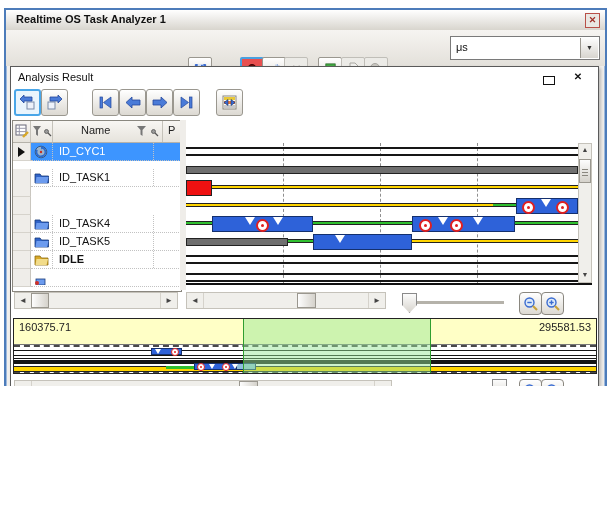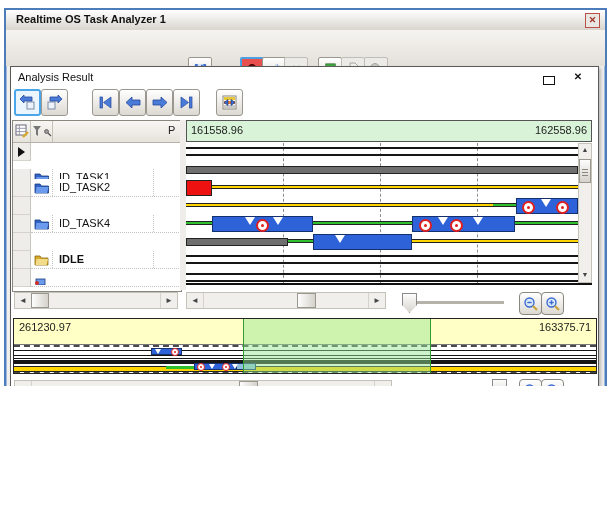--- a/index.html
+++ b/index.html
@@ -148,20 +148,24 @@
       </div>
       <div class="tbtn disabled" style="left:358px;">
         <span>
             <svg width="14" height="14" viewBox="0 0 14 14">
               <circle cx="6" cy="6" r="4.5" fill="#c9c7c1" stroke="#a8a6a0"></circle>
               <rect x="8" y="8" width="1.8" height="5" fill="#a8a6a0"></rect>
               <rect x="10.5" y="6" width="1.8" height="7" fill="#a8a6a0"></rect>
             </svg>
           </span>
       </div>
+      <div class="combo" style="left:444px;top:6px;width:148px;">
+        <span class="combo-text">μs</span>
+        <span class="combo-btn">▼</span>
+      </div>
     </div>
 
     <div class="panel">
       <div class="panel-title">Analysis Result</div>
       <div class="p-min"></div>
       <div class="p-close">✕</div>
 
       <div class="navbtn active" style="left:3px;">
         <span>
             <svg width="17" height="17" viewBox="0 0 17 17">
@@ -233,77 +237,100 @@
           </div>
           <div class="gh-cell" style="left:18px;width:22px;">
             <svg width="20" height="13" viewBox="0 0 20 13" style="margin:4px 0 0 1px">
                 <path d="M1,1 h8 l-3,4 v6 l-2,-1.5 v-4.5 z" fill="#777"></path>
                 <g>
                   <circle cx="14.5" cy="6.5" r="2" fill="#999" stroke="#555" stroke-width="0.8"></circle>
                   <line x1="16" y1="8" x2="19" y2="11" stroke="#555" stroke-width="1.2"></line>
                 </g>
               </svg>
           </div>
+          <div class="gh-cell" style="left:40px;width:110px;">
+            <span style="position:absolute;left:28px;top:3px;">Name</span>
+            <svg width="24" height="13" viewBox="0 0 24 13" style="position:absolute;right:2px;top:4px">
+                <path d="M1,1 h9 l-3.5,4 v6 l-2,-1.5 v-4.5 z" fill="#777"></path>
+                <g>
+                  <circle cx="17.5" cy="6.5" r="2" fill="#999" stroke="#555" stroke-width="0.8"></circle>
+                  <line x1="19" y1="8" x2="22" y2="11" stroke="#555" stroke-width="1.2"></line>
+                </g>
+              </svg>
+          </div>
           <div class="gh-cell" style="left:150px;width:18px;border-right:none;">
             <span style="position:absolute;left:5px;top:3px;">P</span>
           </div>
         </div>
         <div id="grid-rows">
             <div class="grid-row" style="top: 22px;">
               <div class="cell-marker">
                 <div class="row-arrow"></div>
+              </div>
+              <div class="cell-body sel">
+                <span style="position:absolute;left:3px;top:2px;">
+                  <svg width="15" height="14" viewBox="0 0 15 14">
+                    <circle cx="7" cy="7" r="5.8" fill="#9cb4cc" stroke="#3a5a80" stroke-width="1"></circle>
+                    <path d="M7,2.5 a4.5,4.5 0 1 1 -4,2.3" fill="none" stroke="#2a6cd0" stroke-width="1.8"></path>
+                    <polygon points="7.8,1 10.2,3 7.2,4.4" fill="#2a6cd0"></polygon>
+                    <circle cx="7" cy="7" r="1.2" fill="#c83020"></circle>
+                  </svg>
+                </span>
+                <span class="row-name">ID_CYC1</span>
+                <div class="dotsep" style="left:122px;"></div>
+                <div class="dotsep" style="left:21px; "></div>
               </div>
             </div>
             <div class="grid-row" style="top: 48px; padding-left: 8px;">
               <div class="cell-marker"></div>
               <div class="cell-body">
                 <span style="position:absolute;left:3px;top:2px;">
                   <svg width="16" height="13" viewBox="0 0 16 13">
                     <path d="M1,3 h5 l1.5,2 h7 v7 h-13.5 z" fill="#2f63c8" stroke="#173a7a" stroke-width="0.8"></path>
                     <path d="M2.5,6 h12 l-1.5,6 h-11.5 z" fill="#6c9bee"></path>
                   </svg>
                 </span>
                 <span class="row-name">ID_TASK1</span>
                 <div class="dotsep" style="left:122px;"></div>
                 <div class="dotsep" style="left:21px; "></div>
               </div>
             </div>
             <div class="grid-row" style="top: 58px;">
               <div class="cell-marker"></div>
-              <div class="cell-body">
-                <span style="position:absolute;left:3px;top:2px;">
-                  <svg width="16" height="13" viewBox="0 0 16 13">
-                    <path d="M1,3 h5 l1.5,2 h7 v7 h-13.5 z" fill="#2f63c8" stroke="#173a7a" stroke-width="0.8"></path>
-                    <path d="M2.5,6 h12 l-1.5,6 h-11.5 z" fill="#6c9bee"></path>
-                  </svg>
-                </span>
-                <span class="row-name">ID_TASK2</span>
-                <div class="dotsep" style="left:122px;"></div>
-                <div class="dotsep" style="left:21px; "></div>
-              </div>
             </div>
             <div class="grid-row" style="top: 76px;">
               <div class="cell-marker"></div>
             </div>
             <div class="grid-row" style="top: 94px;">
               <div class="cell-marker"></div>
               <div class="cell-body">
                 <span style="position:absolute;left:3px;top:2px;">
                   <svg width="16" height="13" viewBox="0 0 16 13">
                     <path d="M1,3 h5 l1.5,2 h7 v7 h-13.5 z" fill="#2f63c8" stroke="#173a7a" stroke-width="0.8"></path>
                     <path d="M2.5,6 h12 l-1.5,6 h-11.5 z" fill="#6c9bee"></path>
                   </svg>
                 </span>
                 <span class="row-name">ID_TASK4</span>
                 <div class="dotsep" style="left:122px;"></div>
                 <div class="dotsep" style="left:21px; "></div>
               </div>
             </div>
             <div class="grid-row" style="top: 112px;">
               <div class="cell-marker"></div>
+              <div class="cell-body">
+                <span style="position:absolute;left:3px;top:2px;">
+                  <svg width="16" height="13" viewBox="0 0 16 13">
+                    <path d="M1,3 h5 l1.5,2 h7 v7 h-13.5 z" fill="#2f63c8" stroke="#173a7a" stroke-width="0.8"></path>
+                    <path d="M2.5,6 h12 l-1.5,6 h-11.5 z" fill="#6c9bee"></path>
+                  </svg>
+                </span>
+                <span class="row-name">ID_TASK5</span>
+                <div class="dotsep" style="left:122px;"></div>
+                <div class="dotsep" style="left:21px; "></div>
+              </div>
             </div>
             <div class="grid-row" style="top: 130px; font-weight: bold;">
               <div class="cell-marker"></div>
               <div class="cell-body">
                 <span style="position:absolute;left:3px;top:2px;">
                   <svg width="15" height="13" viewBox="0 0 15 13">
                     <path d="M1,3 h5 l1.5,2 h6.5 v7 h-13 z" fill="#d8a828" stroke="#8a6a10" stroke-width="0.8"></path>
                     <path d="M2.5,6 h11.5 l-1.5,6 h-11 z" fill="#f2dc8a"></path>
                   </svg>
                 </span>
@@ -320,24 +347,20 @@
                     <rect x="2" y="1" width="9" height="6" fill="#6c9bee" stroke="#173a7a" stroke-width="0.8"></rect>
                     <circle cx="3" cy="5" r="2" fill="#d03028"></circle>
                   </svg>
                 </span>
               </div>
             </div>
           </div>
       </div>
       <div class="splitter"></div>
 
-      <div class="t-head" id="t-head" style="background: rgb(217, 243, 217);">
-        <span class="lab-l">161558.96</span>
-        <span class="lab-r">162558.96</span>
-      </div>
 
       <div class="plot" id="plot">
           <div class="gline" style="left: 24.7%;"></div>
           <div class="gline" style="left: 49.5%;"></div>
           <div class="gline" style="left: 74.2%;"></div>
           <div class="grow" style="top: 0px;">
             <div class="hline" style="top: 4px;"></div>
             <div class="hline" style="top: 11px;"></div>
           </div>
           <div class="grow" style="top: 18px;">
@@ -425,22 +448,22 @@
               <circle cx="6.5" cy="6.5" r="4.5" fill="#ddeaf8" stroke="#3a6bd0" stroke-width="1.4"></circle>
               <line x1="4.3" y1="6.5" x2="8.7" y2="6.5" stroke="#3a6bd0" stroke-width="1.4"></line>
               <line x1="6.5" y1="4.3" x2="6.5" y2="8.7" stroke="#3a6bd0" stroke-width="1.4"></line>
               <line x1="10" y1="10" x2="14" y2="14" stroke="#c8a23a" stroke-width="2.2"></line>
             </svg>
           </span>
       </div>
 
       <div class="ov">
         <div class="ov-head" id="ov-head" style="background: rgb(255, 255, 198);">
-          <span class="lab-l">261230.97</span>
-          <span class="lab-r">163375.71</span>
+          <span class="lab-l">160375.71</span>
+          <span class="lab-r">295581.53</span>
         </div>
         <div class="mini" id="mini">
           <div class="m-hline" style="top:3px;"></div>
           <div class="m-hline" style="top:8px;"></div>
           <div class="m-hline" style="top:11px;"></div>
           <div class="m-thick" style="top:13px;"></div>
           <div class="m-hline" style="bottom:1px;"></div>
           <div id="mini-yellow" style="position: absolute; left: 0px; width: 100%; top: 19px; height: 4px; border-top: 1px solid rgb(34, 34, 34); border-bottom: 1px solid rgb(34, 34, 34); background: rgb(255, 212, 0);"></div>
         <div class="seg" style="left: 23.6%; width: 5.2%; background: rgb(46, 98, 217); top: 1px; height: 7px; border: 1px solid rgb(20, 48, 110);"></div>
             <div class="seg" style="left: 26.2%; width: 4.8%; background: rgb(47, 191, 47); top: 19px; height: 3px; border: none;"></div>

